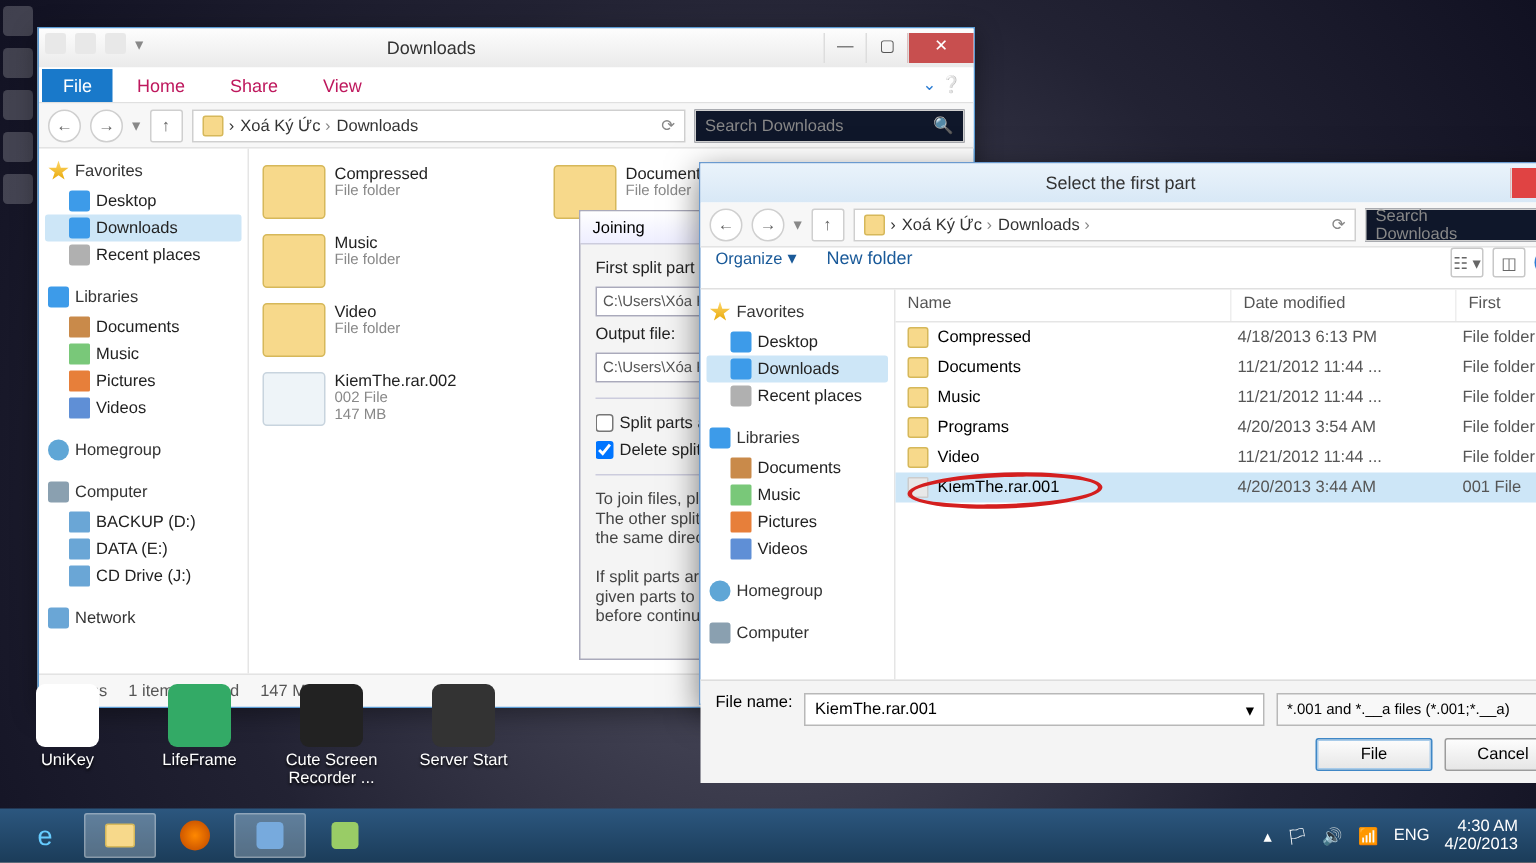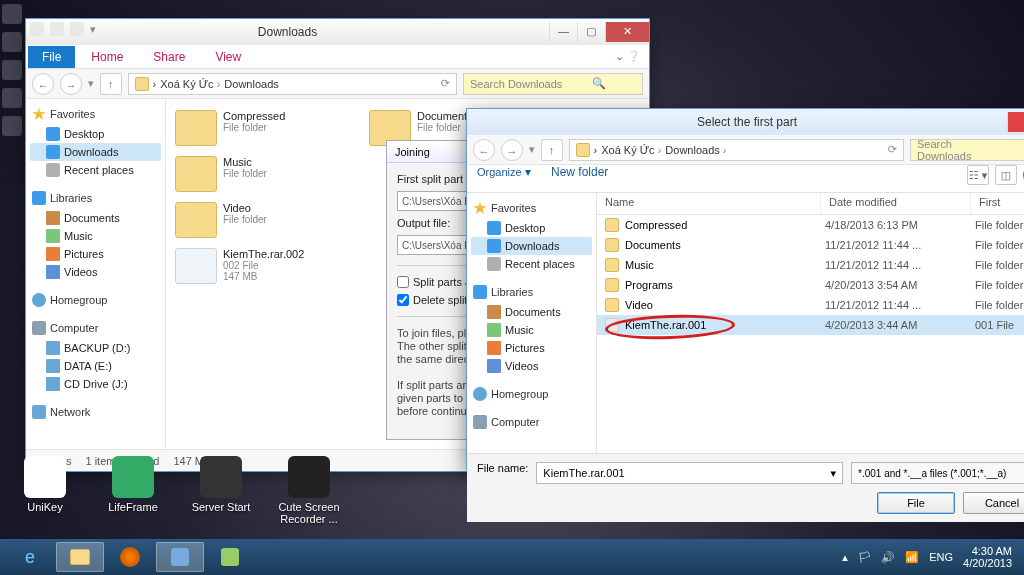--- a/index.html
+++ b/index.html
@@ -24,21 +24,21 @@
 .ribbon { height:24px; background:#fff; border-bottom:1px solid #e0e0e0; display:flex; align-items:center; gap:2px; padding-left:2px; }
 .filetab { background:#1979ca; color:#fff; padding:4px 14px; font-size:12px; }
 .ribtab { padding:4px 14px; color:#be185d; font-size:12px; }
 .qat { position:absolute; top:3px; left:4px; display:flex; gap:6px; align-items:center; }
 .qat .q { width:14px; height:14px; background:#e8e8e8; border-radius:2px; }
 
 .addrbar { height:30px; background:#f7f7f7; border-bottom:1px solid #e3e3e3; display:flex; align-items:center; gap:6px; padding:0 6px; }
 .navbtn { width:22px; height:22px; border:1px solid #cfcfcf; border-radius:11px; background:#fff; text-align:center; line-height:20px; color:#666; }
 .addrpath { flex:1; height:22px; border:1px solid #cfcfcf; background:#fff; display:flex; align-items:center; padding:0 6px; gap:4px; color:#333; }
 .crumb::after { content:" › "; color:#888; }
-.searchbox { width:180px; height:22px; border:1px solid #cfcfcf; background:#fef9c3; padding:0 6px; color:#888; display:flex; align-items:center; justify-content:flex-start;gap:30px; }
+.searchbox { width:180px; height:22px; border:1px solid #cfcfcf; background:#0f172a; padding:0 6px; color:#888; display:flex; align-items:center; justify-content:space-between;gap:30px; }
 
 .body { display:flex; height: calc(100% - 26px - 24px - 30px - 22px); }
 .navpane { width:140px; border-right:1px solid #e5e5e5; padding:6px 4px; overflow:hidden; }
 .navgrp { margin-bottom:10px; }
 .navhdr { display:flex; align-items:center; gap:4px; color:#333; font-size:11px; margin-bottom:2px; padding:2px; }
 .navitem { display:flex; align-items:center; gap:4px; padding:2px 2px 2px 16px; color:#222; border-radius:2px; }
 .navitem.sel { background:#cde6f7; }
 .ico { width:14px; height:14px; display:inline-block; }
 .ico.star { background:linear-gradient(#ffd76a,#e6a500); clip-path: polygon(50% 0,61% 35%,98% 35%,68% 57%,79% 91%,50% 70%,21% 91%,32% 57%,2% 35%,39% 35%); }
 .ico.desk { background:#3d9be9; border-radius:2px; }
@@ -478,22 +478,22 @@
     <div class="od-btns">
       <div class="btn primary">File</div>
       <div class="btn">Cancel</div>
     </div>
   </div>
 </div>
 
 <div class="deskicons">
   <div class="dicon"><div class="ic" style="background:#fff"></div><span>UniKey</span></div>
   <div class="dicon"><div class="ic" style="background:#3a6"></div><span>LifeFrame</span></div>
+  <div class="dicon"><div class="ic" style="background:#222"></div><span>Cute Screen Recorder ...</span></div>
   <div class="dicon"><div class="ic" style="background:#333"></div><span>Server Start</span></div>
-  <div class="dicon"><div class="ic" style="background:#222"></div><span>Cute Screen Recorder ...</span></div>
 </div>
 
 <div class="taskbar">
   <div class="tbtn">
       <span style="color:#6cf;font-size:18px">e</span>
     </div>
   <div class="tbtn active">
       <span class="ico fold" style="width:20px;height:16px"></span>
     </div>
   <div class="tbtn">

